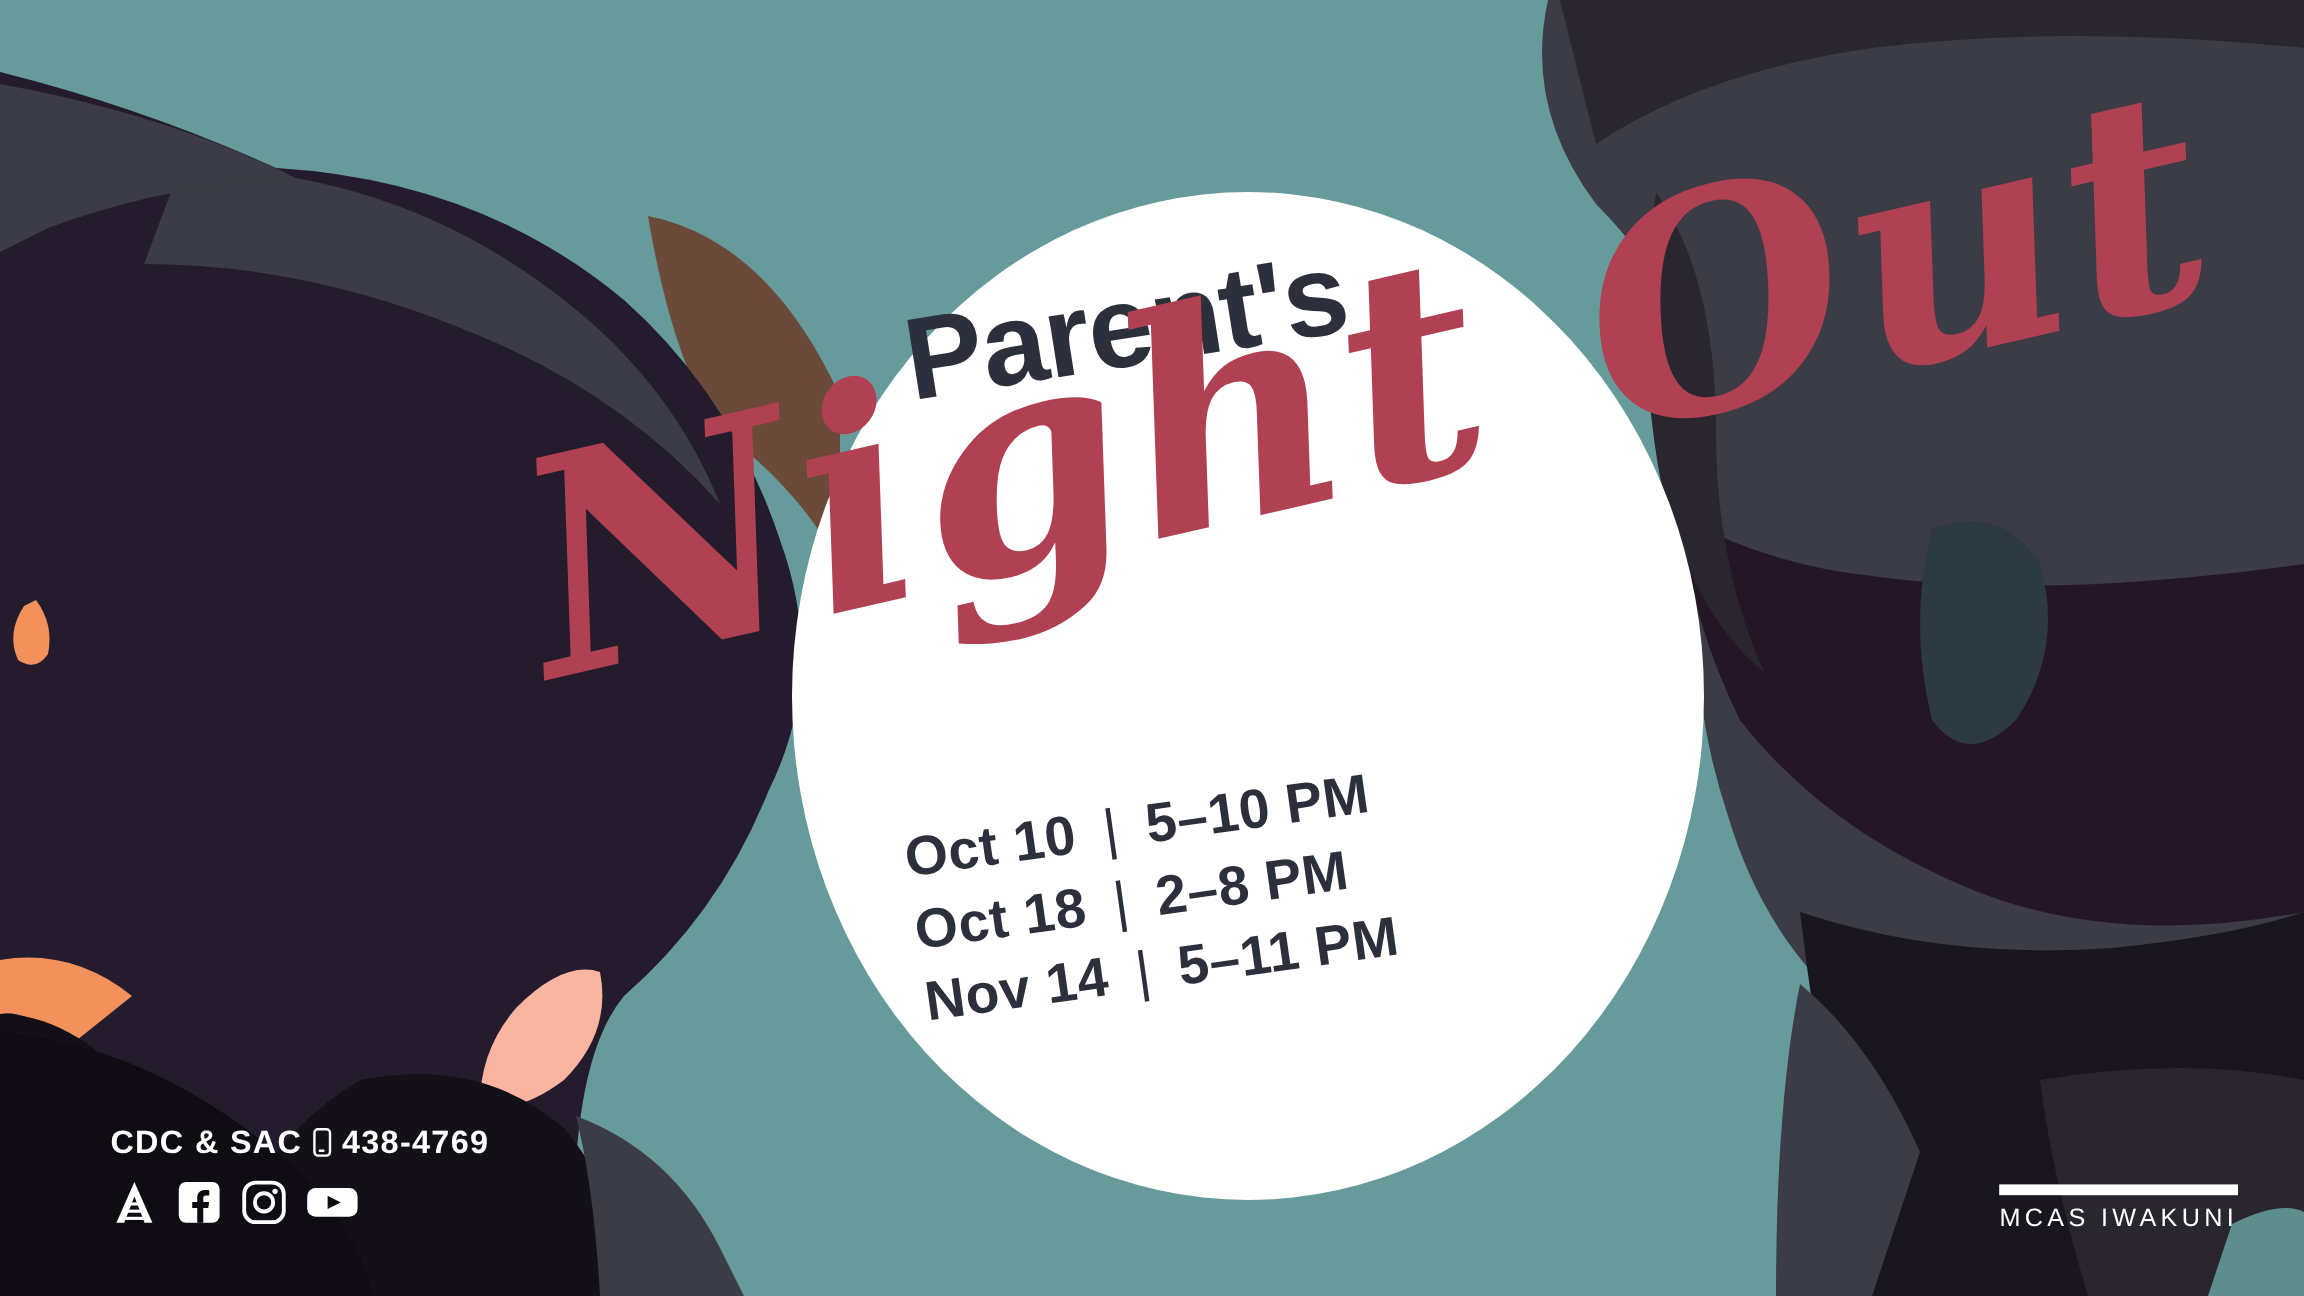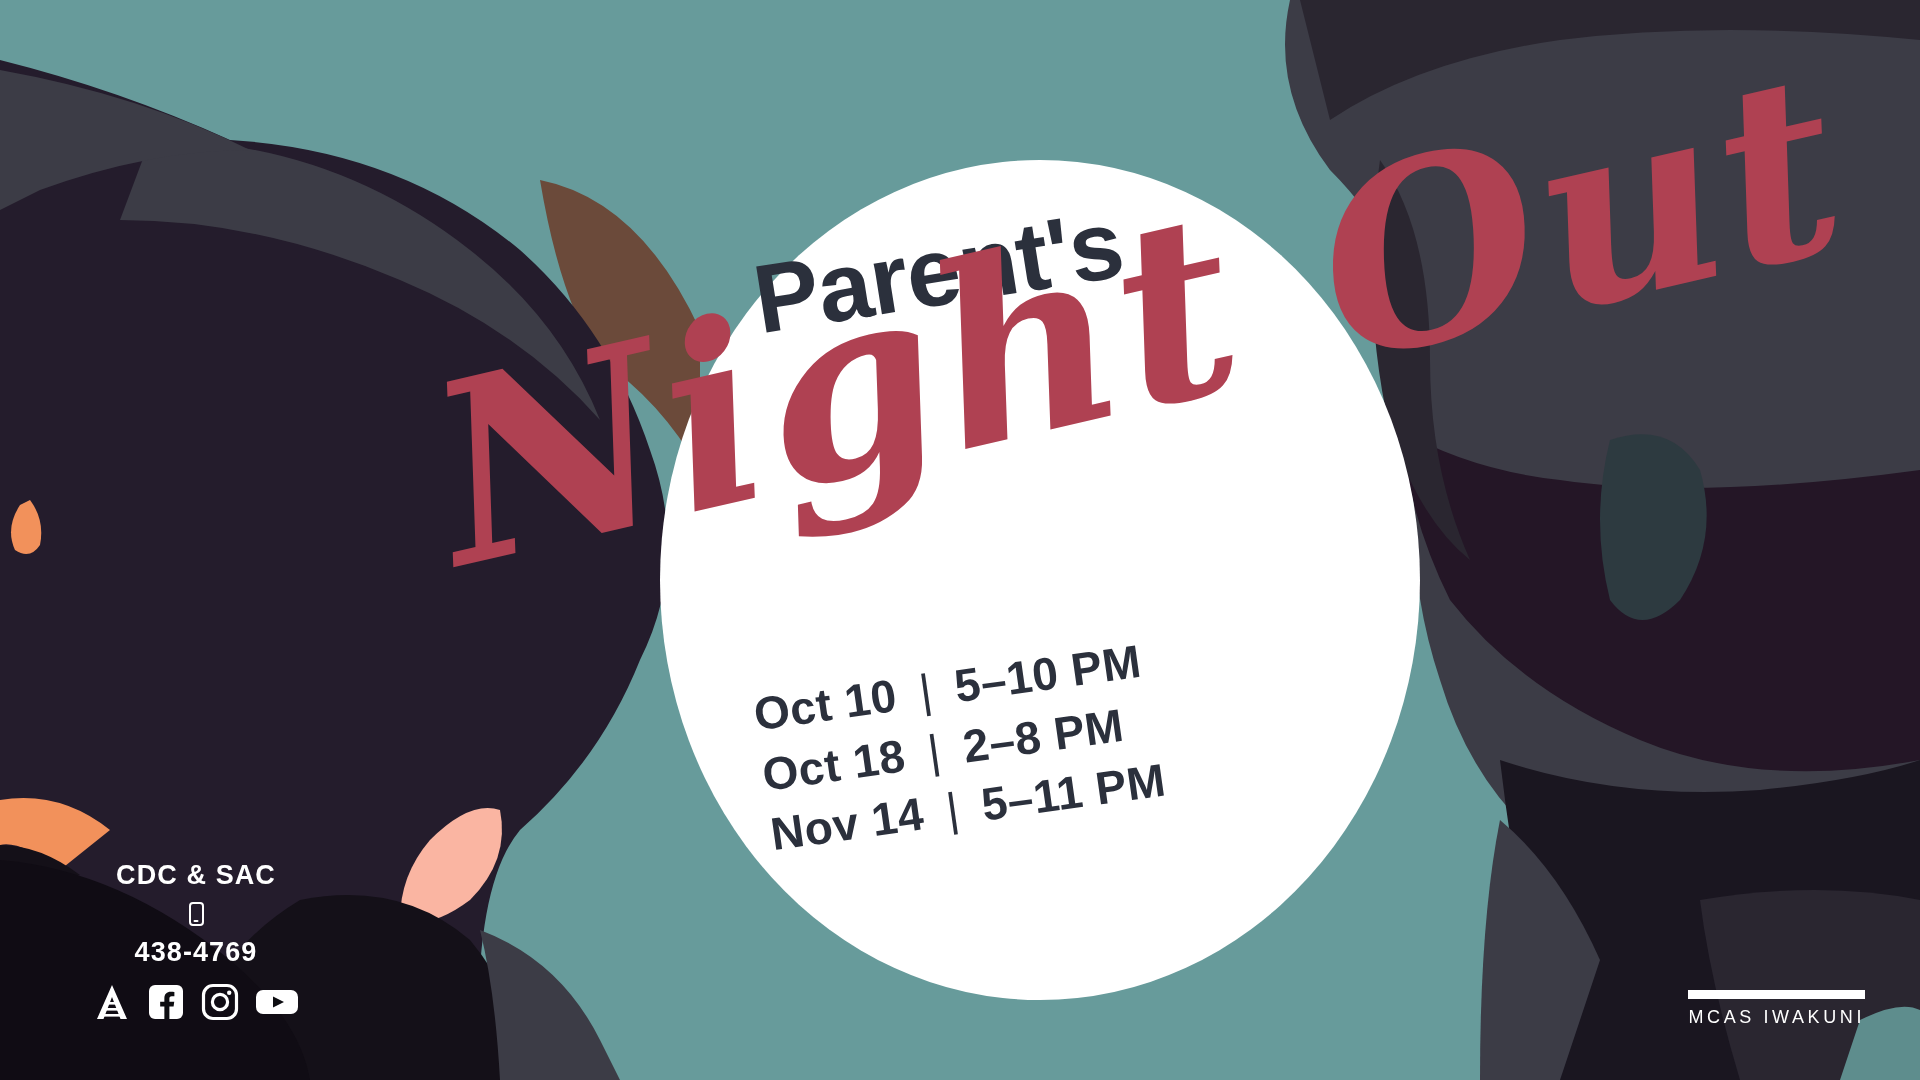--- a/index.html
+++ b/index.html
@@ -87,21 +87,20 @@
   }
   .contact-line {
     font-size:27px;
     font-weight:700;
     letter-spacing:1.1px;
     line-height:1.42;
     white-space:nowrap;
     display:flex;
     align-items:center;
     gap:7px;
-    flex-direction:column;
   }
   .phone-glyph {
     display:inline-block;
     width:15px; height:24px;
     border:2.5px solid #fff;
     border-radius:4px;
     position:relative;
     margin:0 2px;
   }
   .phone-glyph::after {
@@ -125,21 +124,21 @@
     font-size:76px;
     font-weight:700;
     letter-spacing:-2px;
     line-height:0.96;
     display:block;
   }
   .mccs-bar {
     width:100%; height:9px; background:#fff; margin-top:5px;
   }
   .mccs-sub {
-    font-size:18px;
+    font-size:21px;
     letter-spacing:3.6px;
     margin-top:8px;
     font-weight:400;
   }
   .ega {
     position:absolute;
     left:50%; top:50%;
     transform:translate(-50%,-48%);
     width:86px; height:86px;
   }

